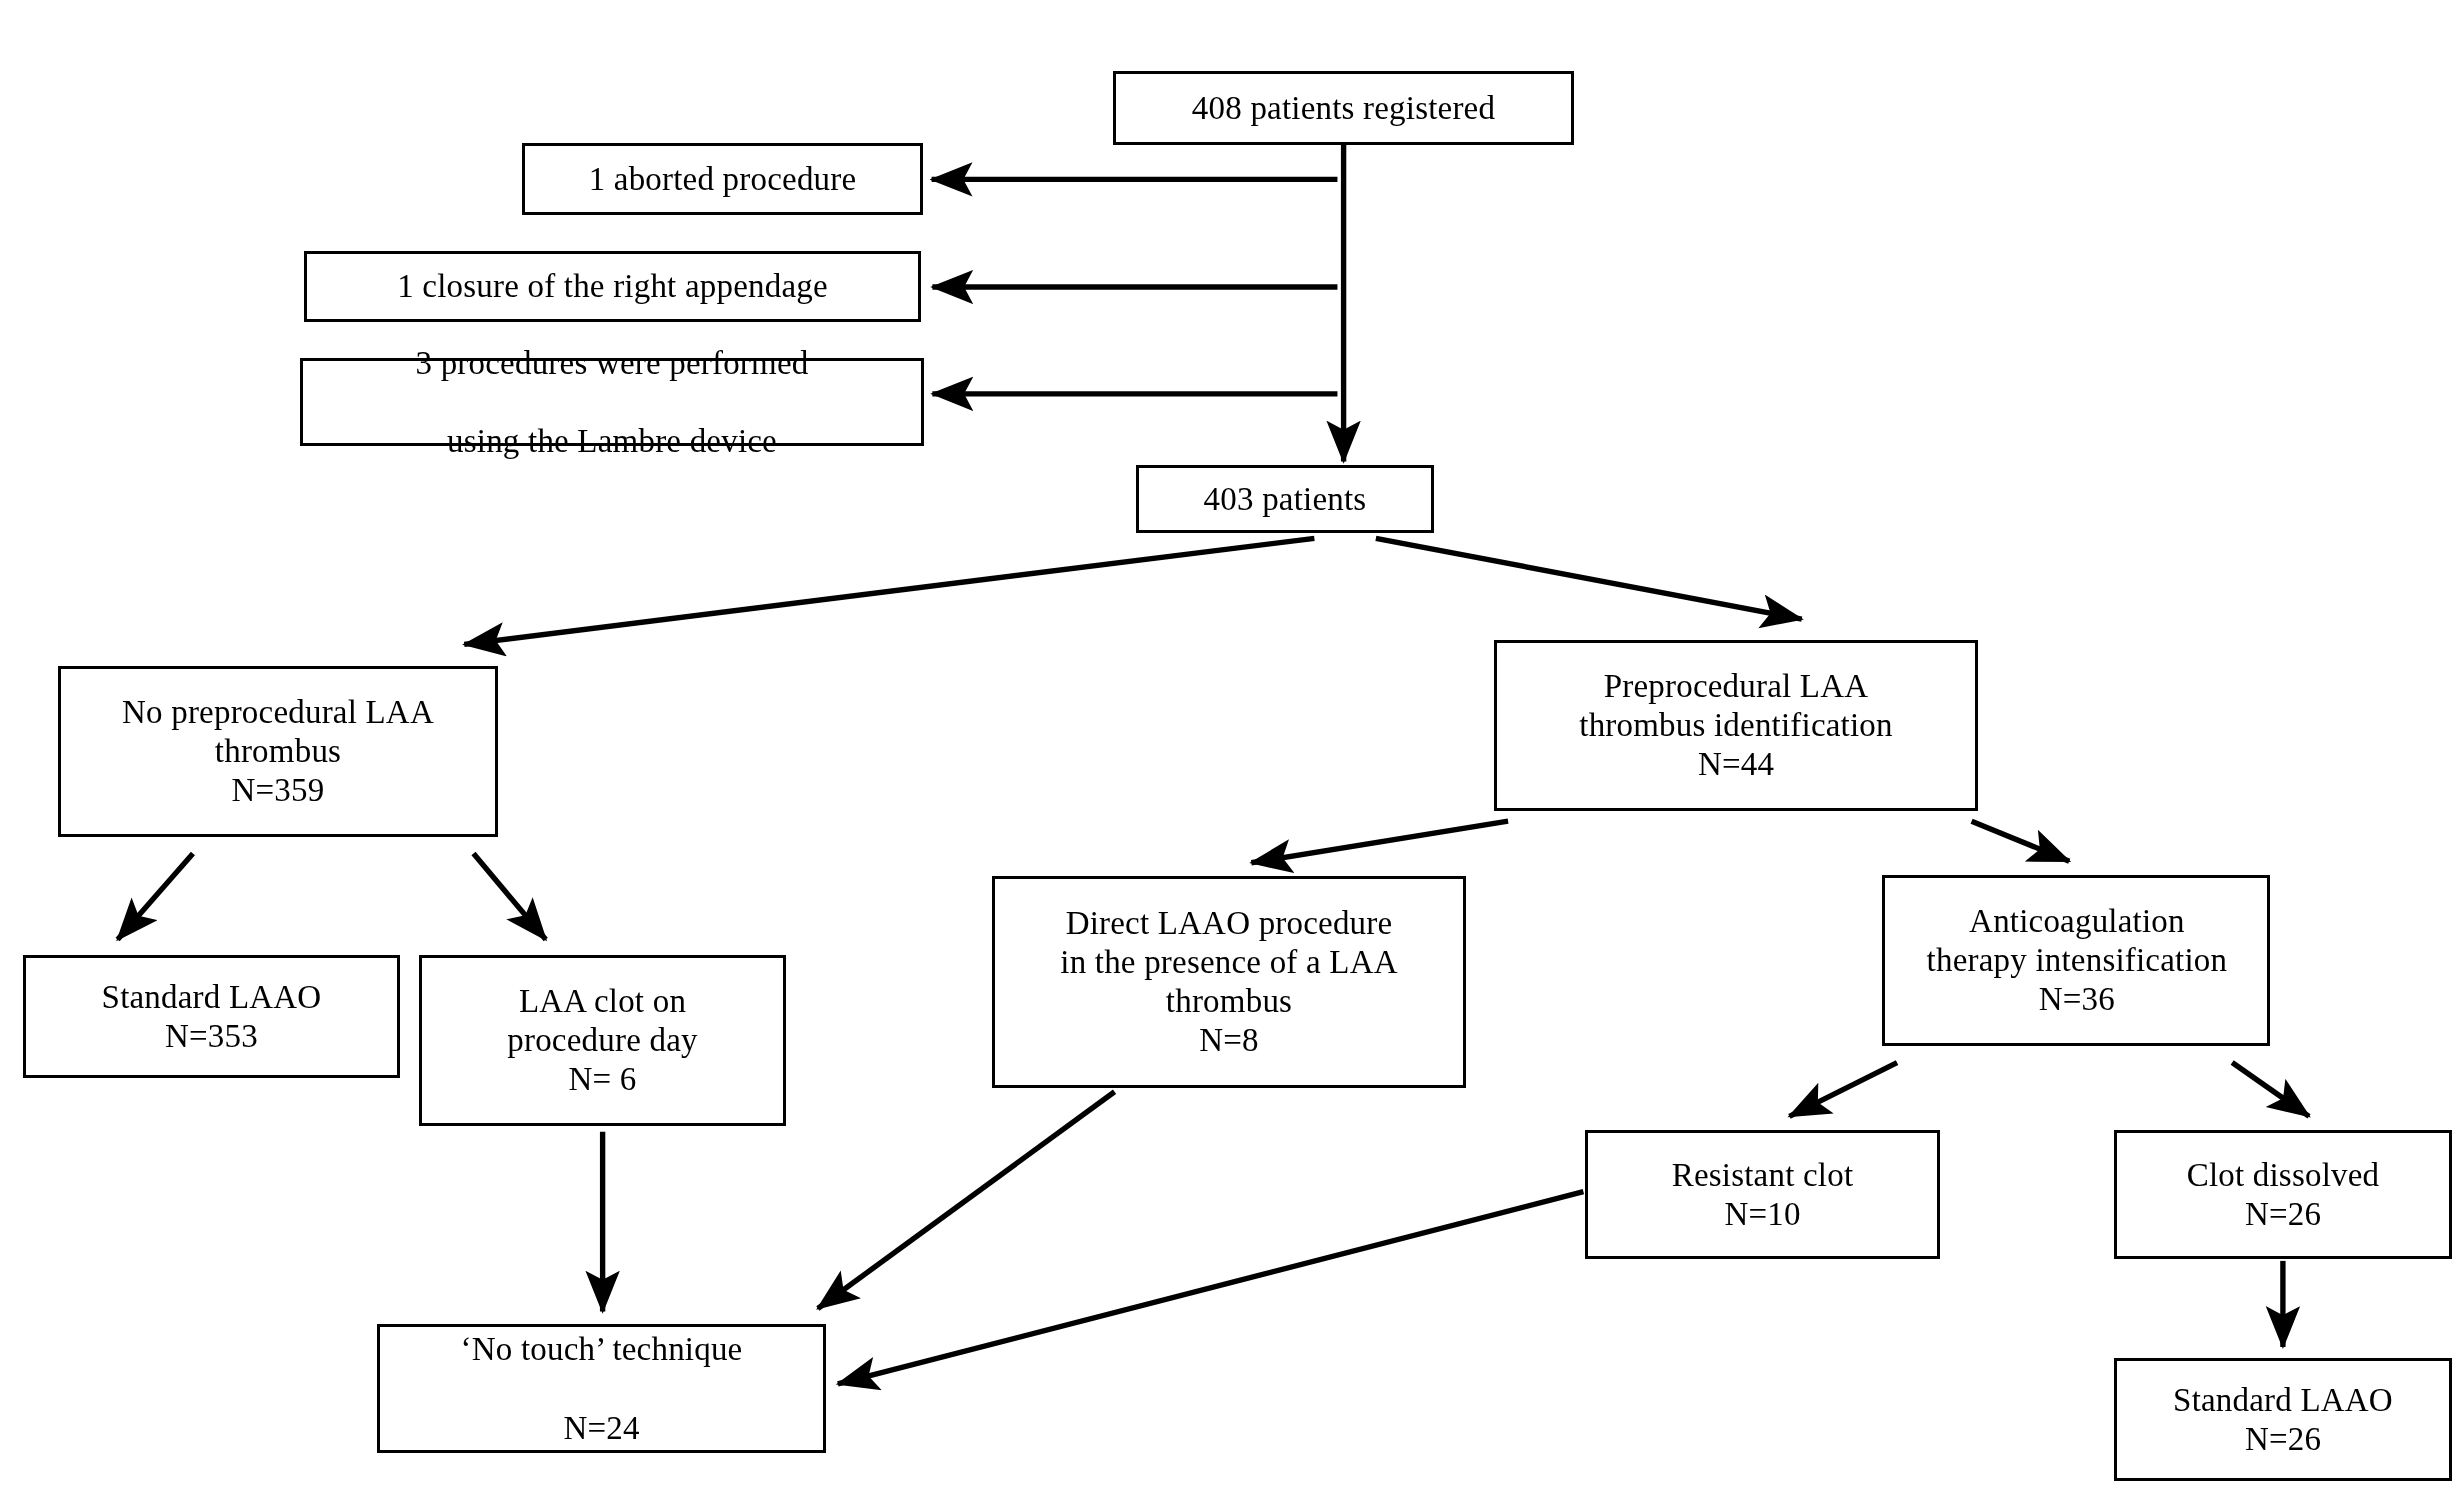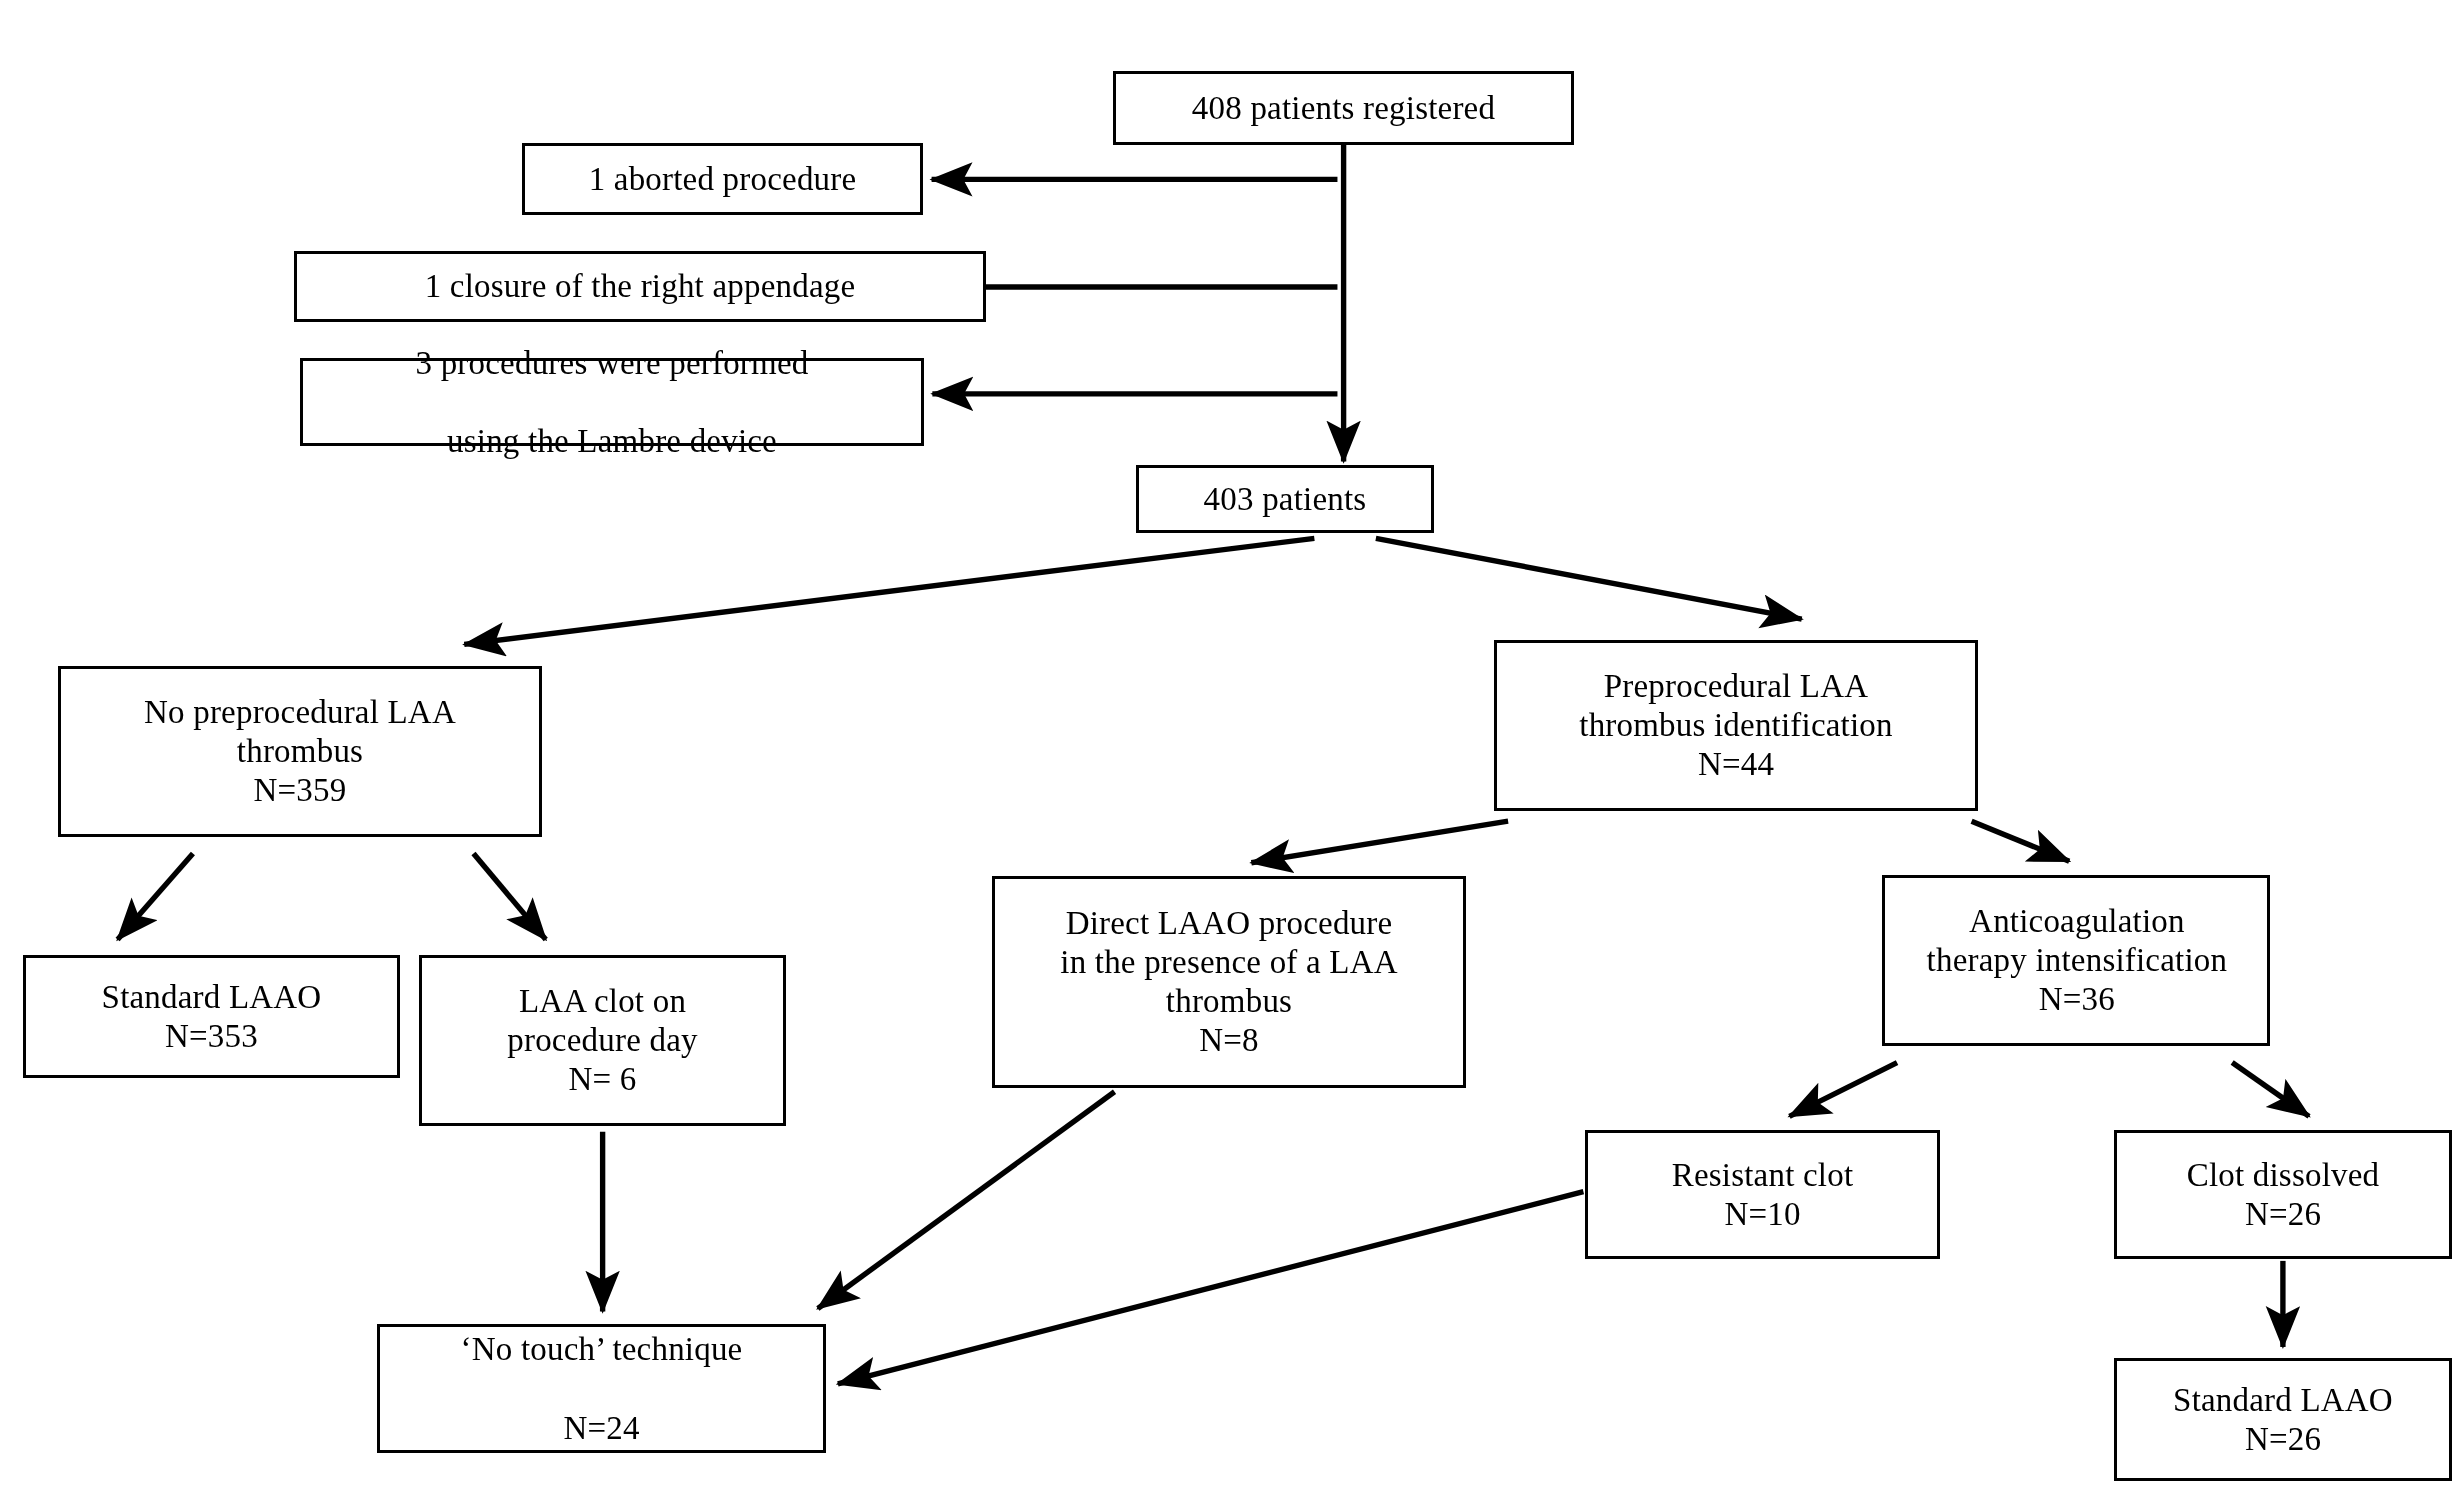--- a/index.html
+++ b/index.html
@@ -87,34 +87,34 @@
   </svg>
 
   <div class="node" style="left:1113px; top:23px; width:461px; height:74px;margin-top:48px;">
     <span class="line">408 patients registered</span>
   </div>
 
   <div class="node" style="left:522px; top:143px; width:401px; height:72px;">
     <span class="line">1 aborted procedure</span>
   </div>
 
-  <div class="node" style="left:294px; top:251px; width:692px; height:71px;">
+  <div class="node" style="left:304px; top:251px; width:617px; height:71px;">
     <span class="line">1 closure of the right appendage</span>
   </div>
 
   <div class="node" style="left:300px; top:358px; width:624px; height:88px;gap:39px;">
     <span class="line">3 procedures were performed</span>
     <span class="line">using the Lambre device</span>
   </div>
 
   <div class="node" style="left:1136px; top:465px; width:298px; height:68px;align-items:center;">
     <span class="line">403 patients</span>
   </div>
 
-  <div class="node" style="left:58px; top:666px; width:484px; height:171px;">
+  <div class="node" style="left:58px; top:666px; width:440px; height:171px;">
     <span class="line">No preprocedural LAA</span>
     <span class="line">thrombus</span>
     <span class="line">N=359</span>
   </div>
 
   <div class="node" style="left:1494px; top:640px; width:484px; height:171px;">
     <span class="line">Preprocedural LAA</span>
     <span class="line">thrombus identification</span>
     <span class="line">N=44</span>
   </div>

